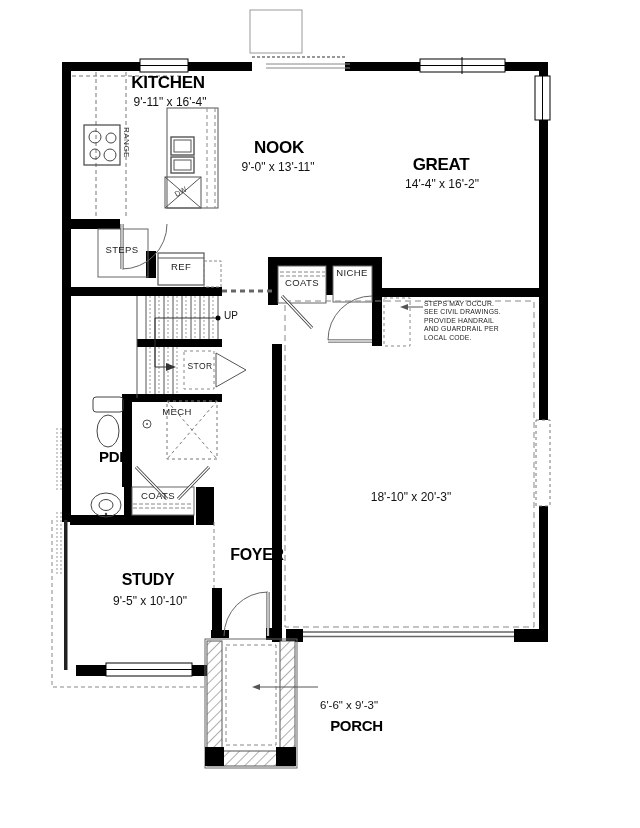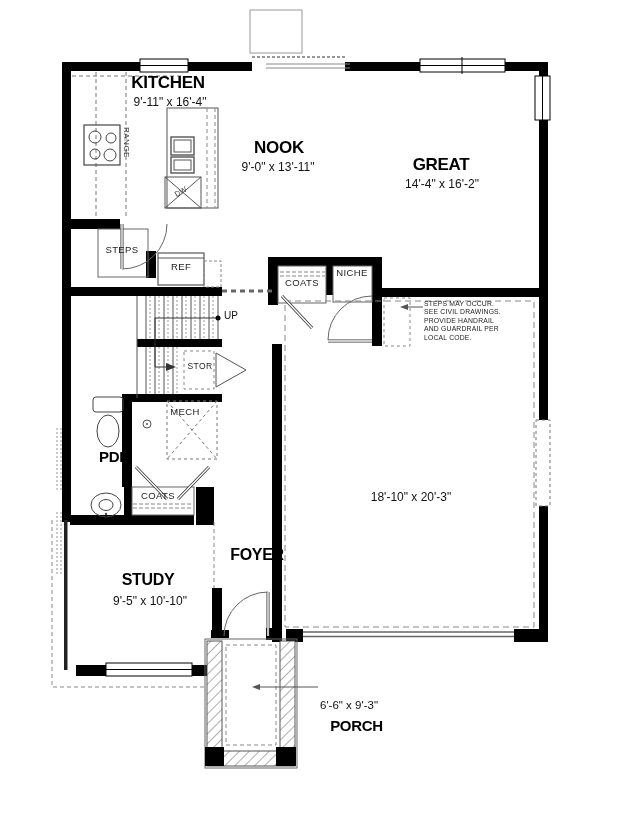--- a/index.html
+++ b/index.html
@@ -232,21 +232,21 @@
 <div class="lbl dims sm" style="left:349px;top:699px;">6'-6" x 9'-3"</div>
 
 <div class="lbl room md" style="left:257px;top:547px;">FOYER</div>
 <div class="lbl room sm" style="left:106px;top:449px;">PDR</div>
 
 <div class="lbl tag" style="left:122px;top:245px;">STEPS</div>
 <div class="lbl tag" style="left:181px;top:262px;">REF</div>
 <div class="lbl tag" style="left:352px;top:268px;">NICHE</div>
 <div class="lbl tag" style="left:302px;top:278px;">COATS</div>
 <div class="lbl tag" style="left:158px;top:491px;">COATS</div>
-<div class="lbl tag" style="left:177px;top:407px;margin-left:8px;">MECH</div>
+<div class="lbl tag" style="left:177px;top:407px;">MECH</div>
 <div class="lbl tag xs" style="left:200px;top:362px;">STOR</div>
 <div class="lbl up" style="left:224px;top:311px;">UP</div>
 <div class="lbl rot90" style="left:130px;top:127px;">RANGE</div>
 <div class="lbl dwrot" style="left:181px;top:192px;">DW</div>
 
 <div class="note">
   <div>STEPS MAY OCCUR.</div>
   <div>SEE CIVIL DRAWINGS.</div>
   <div>PROVIDE HANDRAIL</div>
   <div>AND GUARDRAIL PER</div>

